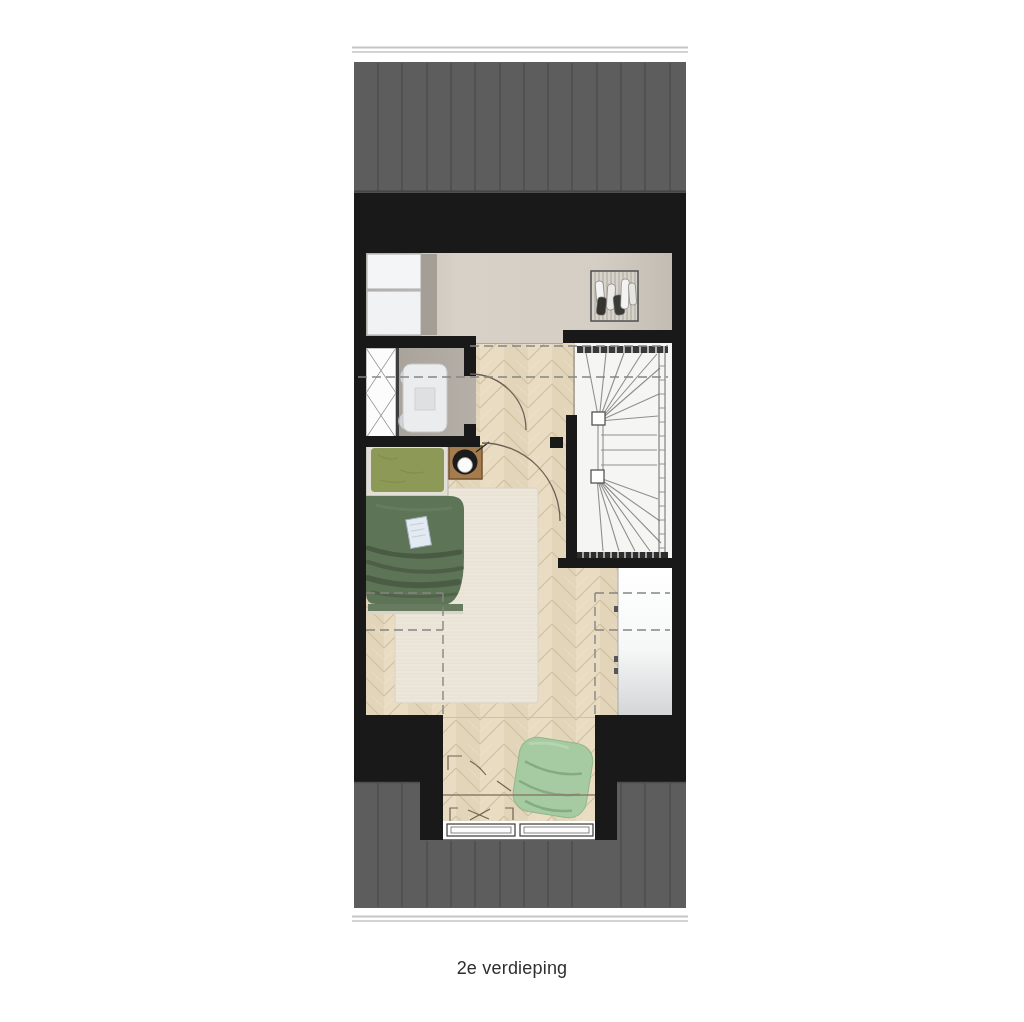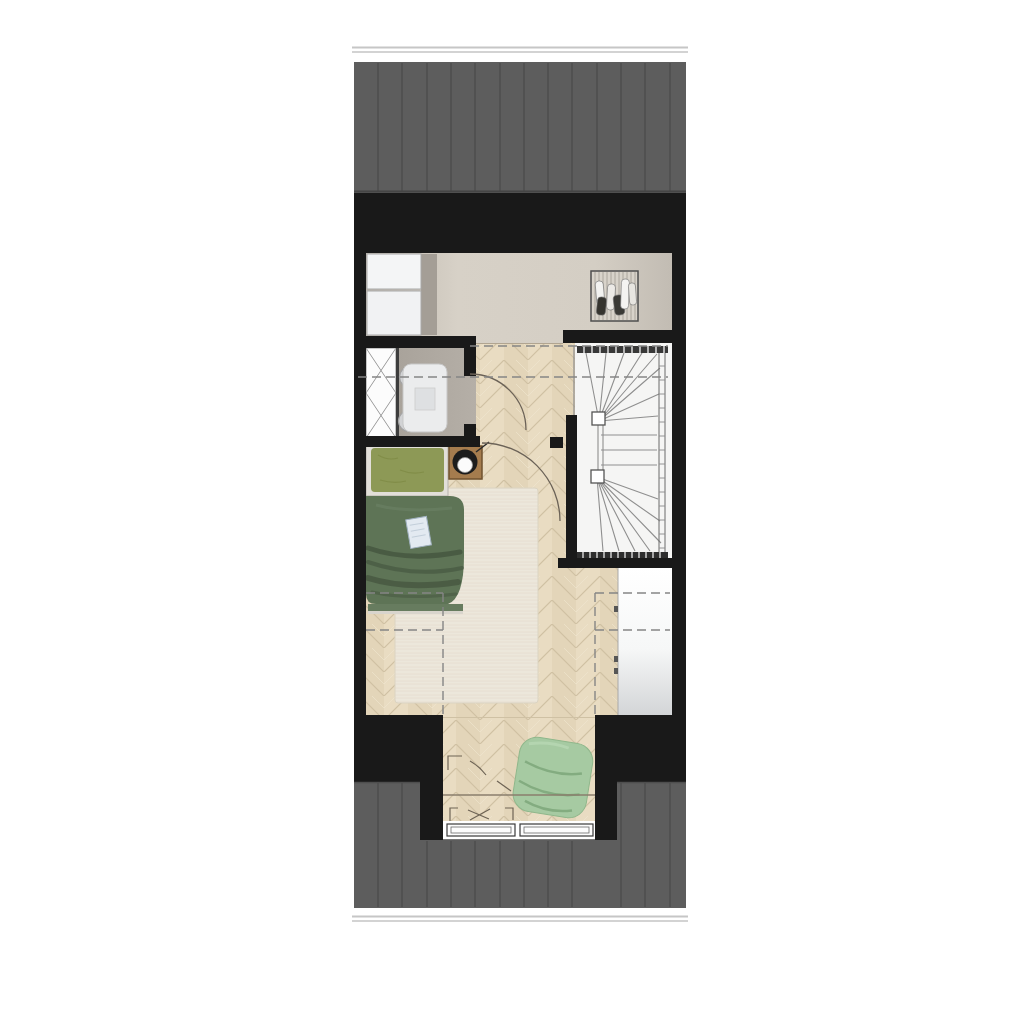--- a/index.html
+++ b/index.html
@@ -225,13 +225,14 @@
     <path fill="none" stroke="#4a4a4a" stroke-width="1.2" d="M378,783V907 M402,783V907 M427,841V907 M451,841V907 M475,841V907 M500,841V907 M524,841V907 M548,841V907 M572,841V907 M621,783V907 M645,783V907 M670,783V907"></path>
     <path d="M354,782.5 H420 M617,782.5 H686" stroke="#4e4e4e" stroke-width="1.5" fill="none"></path>
   </g>
 
   <g>
     <path d="M352,916.5 H688" stroke="#c6c6c6" stroke-width="1.8" fill="none"></path>
     <path d="M352,921 H688" stroke="#a8a8a8" stroke-width="1.2" fill="none"></path>
   </g>
 </svg>
 
+<div class="caption">2e verdieping</div>
 </div>
 
 </body></html>

